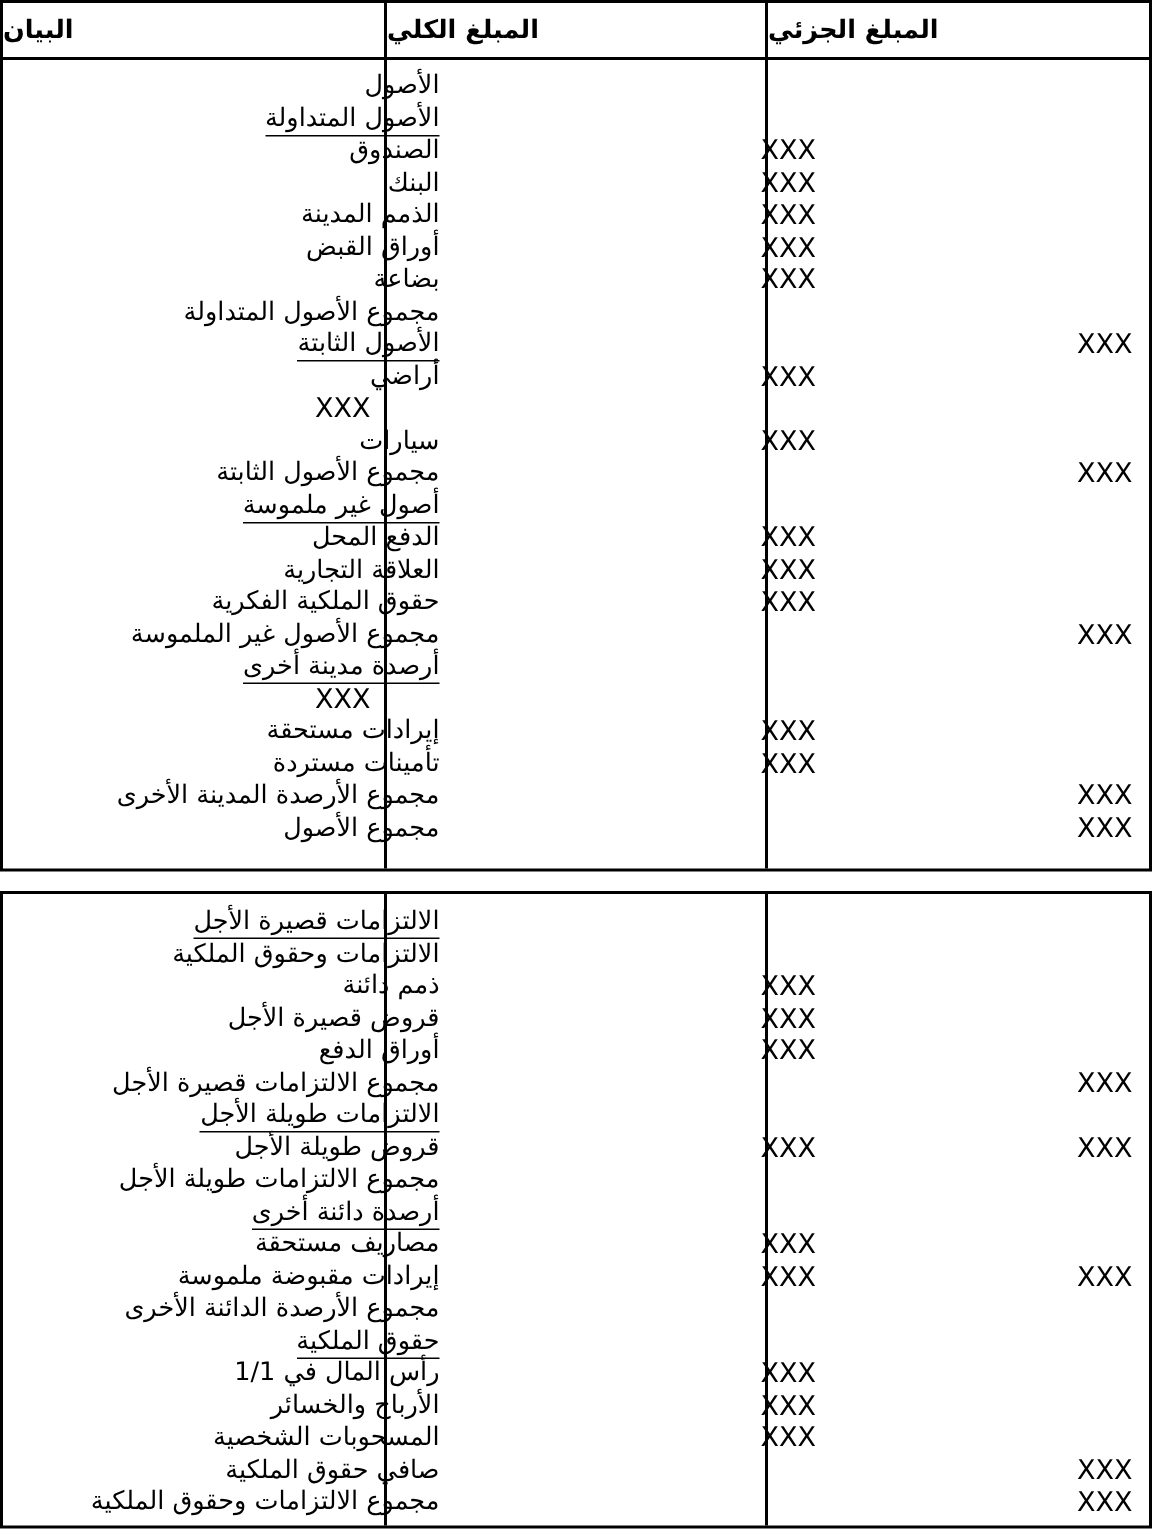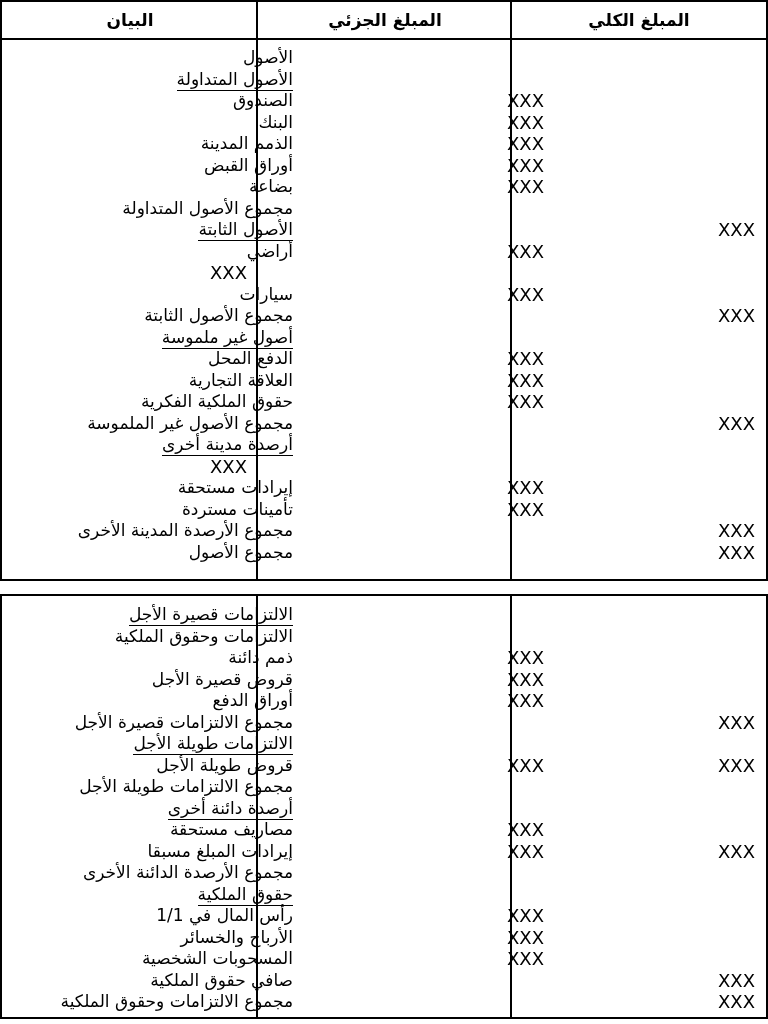--- a/index.html
+++ b/index.html
@@ -23,21 +23,21 @@
     position:absolute;top:0;bottom:0;width:2px;background:#000;
   }
   .vline.v1{left:254px;}
   .vline.v2{left:508px;}
   .hdr-row{
     display:flex;height:36px;
     border-bottom:2px solid #000;
     align-items:center;
     font-weight:bold;font-size:17px;
   }
-  .hdr-cell{text-align:center;box-sizing:border-box;}
+  .hdr-cell{text-align:left;box-sizing:border-box;}
   .hdr-c1{width:256px;}
   .hdr-c2{width:254px;}
   .hdr-c3{width:254px;}
   .rows{box-sizing:border-box;}
   .rows.sec1{padding-top:7px;}
   .rows.sec2{padding-top:8px;}
   .trow{
     display:flex;height:21.5px;line-height:21.5px;
     font-size:17px;
   }
@@ -66,22 +66,22 @@
   }
 </style>
 </head>
 <body>
 
 <div class="sheet">
 
   <div class="tbl tbl-header">
     <div class="hdr-row">
       <div class="hdr-cell hdr-c1">البيان</div>
+      <div class="hdr-cell hdr-c3">المبلغ الكلي</div>
       <div class="hdr-cell hdr-c2">المبلغ الجزئي</div>
-      <div class="hdr-cell hdr-c3">المبلغ الكلي</div>
     </div>
     <div class="rows sec1">
         <div class="trow">
           <div class="c-label"><span>الأصول</span></div>
           <div class="c-partial"></div>
           <div class="c-total"></div>
         </div>
         <div class="trow">
           <div class="c-label"><span class="u">الأصول المتداولة</span></div>
           <div class="c-partial"></div>
@@ -251,21 +251,21 @@
           <div class="c-label"><span class="u">أرصدة دائنة أخرى</span></div>
           <div class="c-partial"></div>
           <div class="c-total"></div>
         </div>
         <div class="trow">
           <div class="c-label"><span>مصاريف مستحقة</span></div>
           <div class="c-partial">XXX</div>
           <div class="c-total"></div>
         </div>
         <div class="trow">
-          <div class="c-label"><span>إيرادات المبلغ مسبقا</span></div>
+          <div class="c-label"><span>إيرادات مقبوضة ملموسة</span></div>
           <div class="c-partial">XXX</div>
           <div class="c-total">XXX</div>
         </div>
         <div class="trow">
           <div class="c-label"><span>مجموع الأرصدة الدائنة الأخرى</span></div>
           <div class="c-partial"></div>
           <div class="c-total"></div>
         </div>
         <div class="trow">
           <div class="c-label"><span class="u">حقوق الملكية</span></div>

